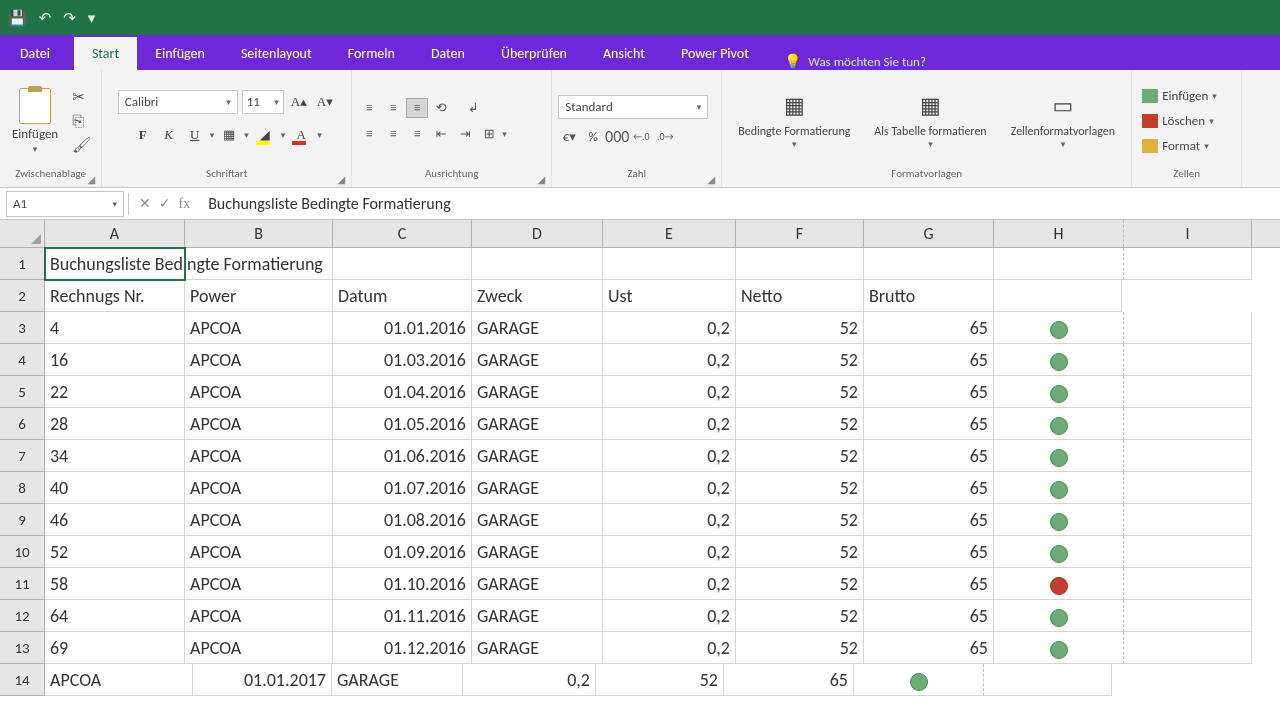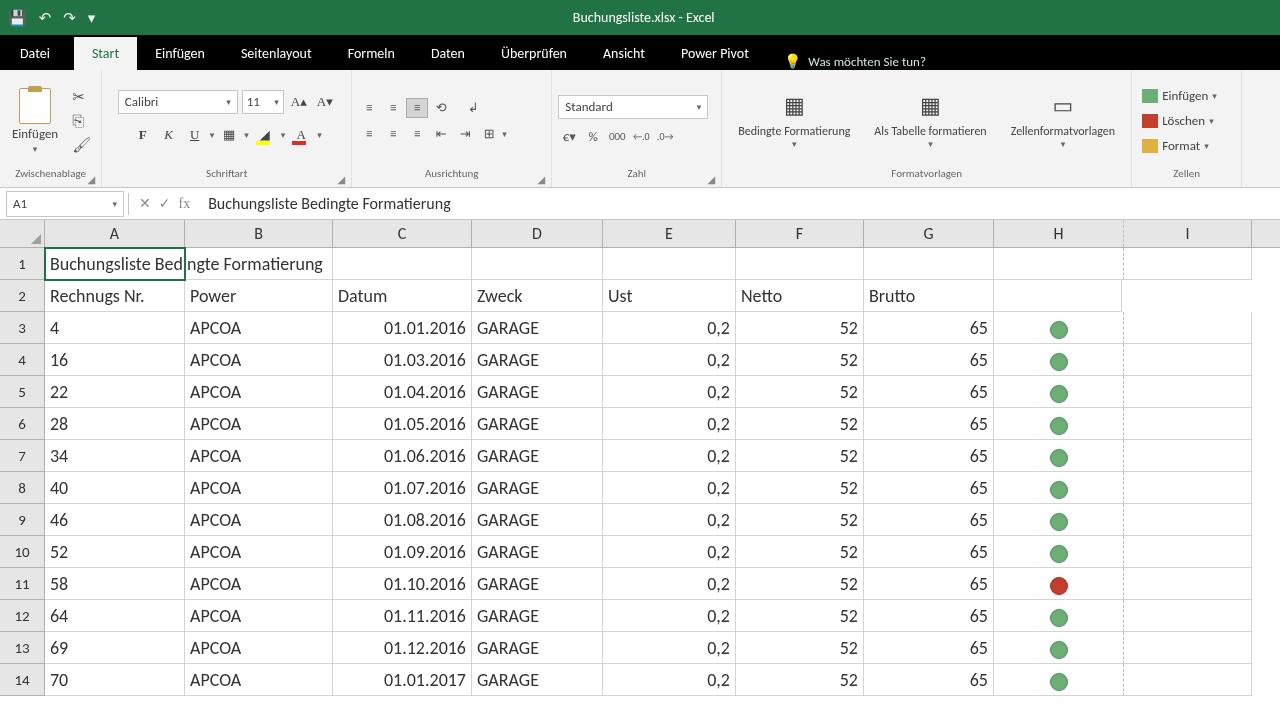--- a/index.html
+++ b/index.html
@@ -5,21 +5,21 @@
 *{box-sizing:border-box;margin:0;padding:0;font-family:"Segoe UI",Calibri,sans-serif;user-select:none}
 body{width:1280px;height:720px;overflow:hidden;background:#fff;font-size:13px;color:#444}
 
 
 .titlebar{height:35px;background:#217346;display:flex;align-items:center;padding:0 8px;color:#fff}
 .titlebar .qat{display:flex;align-items:center;gap:12px}
 .titlebar .qat span{opacity:.9;font-size:15px}
 .titlebar .title{flex:1;text-align:center;font-size:14px}
 
 
-.ribbon-tabs{height:35px;background:#000000;display:flex;align-items:flex-end;padding:0 10px;gap:0}
+.ribbon-tabs{height:35px;background:#6d28d9;display:flex;align-items:flex-end;padding:0 10px;gap:0}
 .ribbon-tabs .tab{padding:8px 18px 8px;color:#fff;font-size:14px;cursor:pointer}
 .ribbon-tabs .tab.file{padding-left:10px;padding-right:24px}
 .ribbon-tabs .tab.active{background:#f3f3f3;color:#217346}
 .tell-me{display:flex;align-items:center;gap:6px;margin-left:18px;color:#d0e8db;font-size:13px}
 .tell-me .bulb{font-size:14px}
 
 
 .ribbon{height:118px;background:#f3f3f3;border-bottom:1px solid #c6c6c6;display:flex}
 .group{display:flex;flex-direction:column;justify-content:space-between;padding:4px 6px 0;border-right:1px solid #e1e1e1}
 .group .content{flex:1;display:flex;align-items:center;gap:4px}
@@ -96,21 +96,20 @@
 </head>
 <body>
 
 <div class="titlebar">
   <div class="qat">
     <span>💾</span>
     <span>↶</span>
     <span>↷</span>
     <span>▾</span>
   </div>
-  <div class="title">Buchungsliste.xlsx - Excel</div>
   <div style="width:80px"></div>
 </div>
 
 <div class="ribbon-tabs">
   <div class="tab file">Datei</div>
   <div class="tab active">Start</div>
   <div class="tab">Einfügen</div>
   <div class="tab">Seitenlayout</div>
   <div class="tab">Formeln</div>
   <div class="tab">Daten</div>
@@ -204,21 +203,21 @@
 
   <div class="group" style="min-width:170px">
     <div class="content" style="flex-direction:column;align-items:flex-start;justify-content:center;gap:8px">
       <div class="num-combo">
           <span>Standard</span>
           <span class="dropdown-arr">▾</span>
         </div>
       <div class="align-row">
         <div class="align-btn">€▾</div>
         <div class="align-btn">%</div>
-        <div class="align-btn" style="font-size:11px">000</div>
+        <div class="align-btn" style="font-size:16px">000</div>
         <div class="align-btn" style="font-size:10px">←.0</div>
         <div class="align-btn" style="font-size:10px">.0→</div>
       </div>
     </div>
     <div class="label"><span>Zahl</span><span class="launcher">◢</span></div>
   </div>
 
   <div class="group" style="min-width:340px">
     <div class="content">
       <div class="style-btn">
@@ -441,21 +440,20 @@
       <div class="cell c-C ra">01.12.2016</div>
       <div class="cell c-D">GARAGE</div>
       <div class="cell c-E ra">0,2</div>
       <div class="cell c-F ra">52</div>
       <div class="cell c-G ra">65</div>
       <div class="cell c-H ctr"><span class="dot green"></span></div>
       <div class="cell c-I"></div>
     </div>
     <div class="row" data-row="14">
       <div class="row-h">14</div>
-      <div class="cell c-A">70</div>
       <div class="cell c-B">APCOA</div>
       <div class="cell c-C ra">01.01.2017</div>
       <div class="cell c-D">GARAGE</div>
       <div class="cell c-E ra">0,2</div>
       <div class="cell c-F ra">52</div>
       <div class="cell c-G ra">65</div>
       <div class="cell c-H ctr"><span class="dot green"></span></div>
       <div class="cell c-I"></div>
     </div>
   </div>

